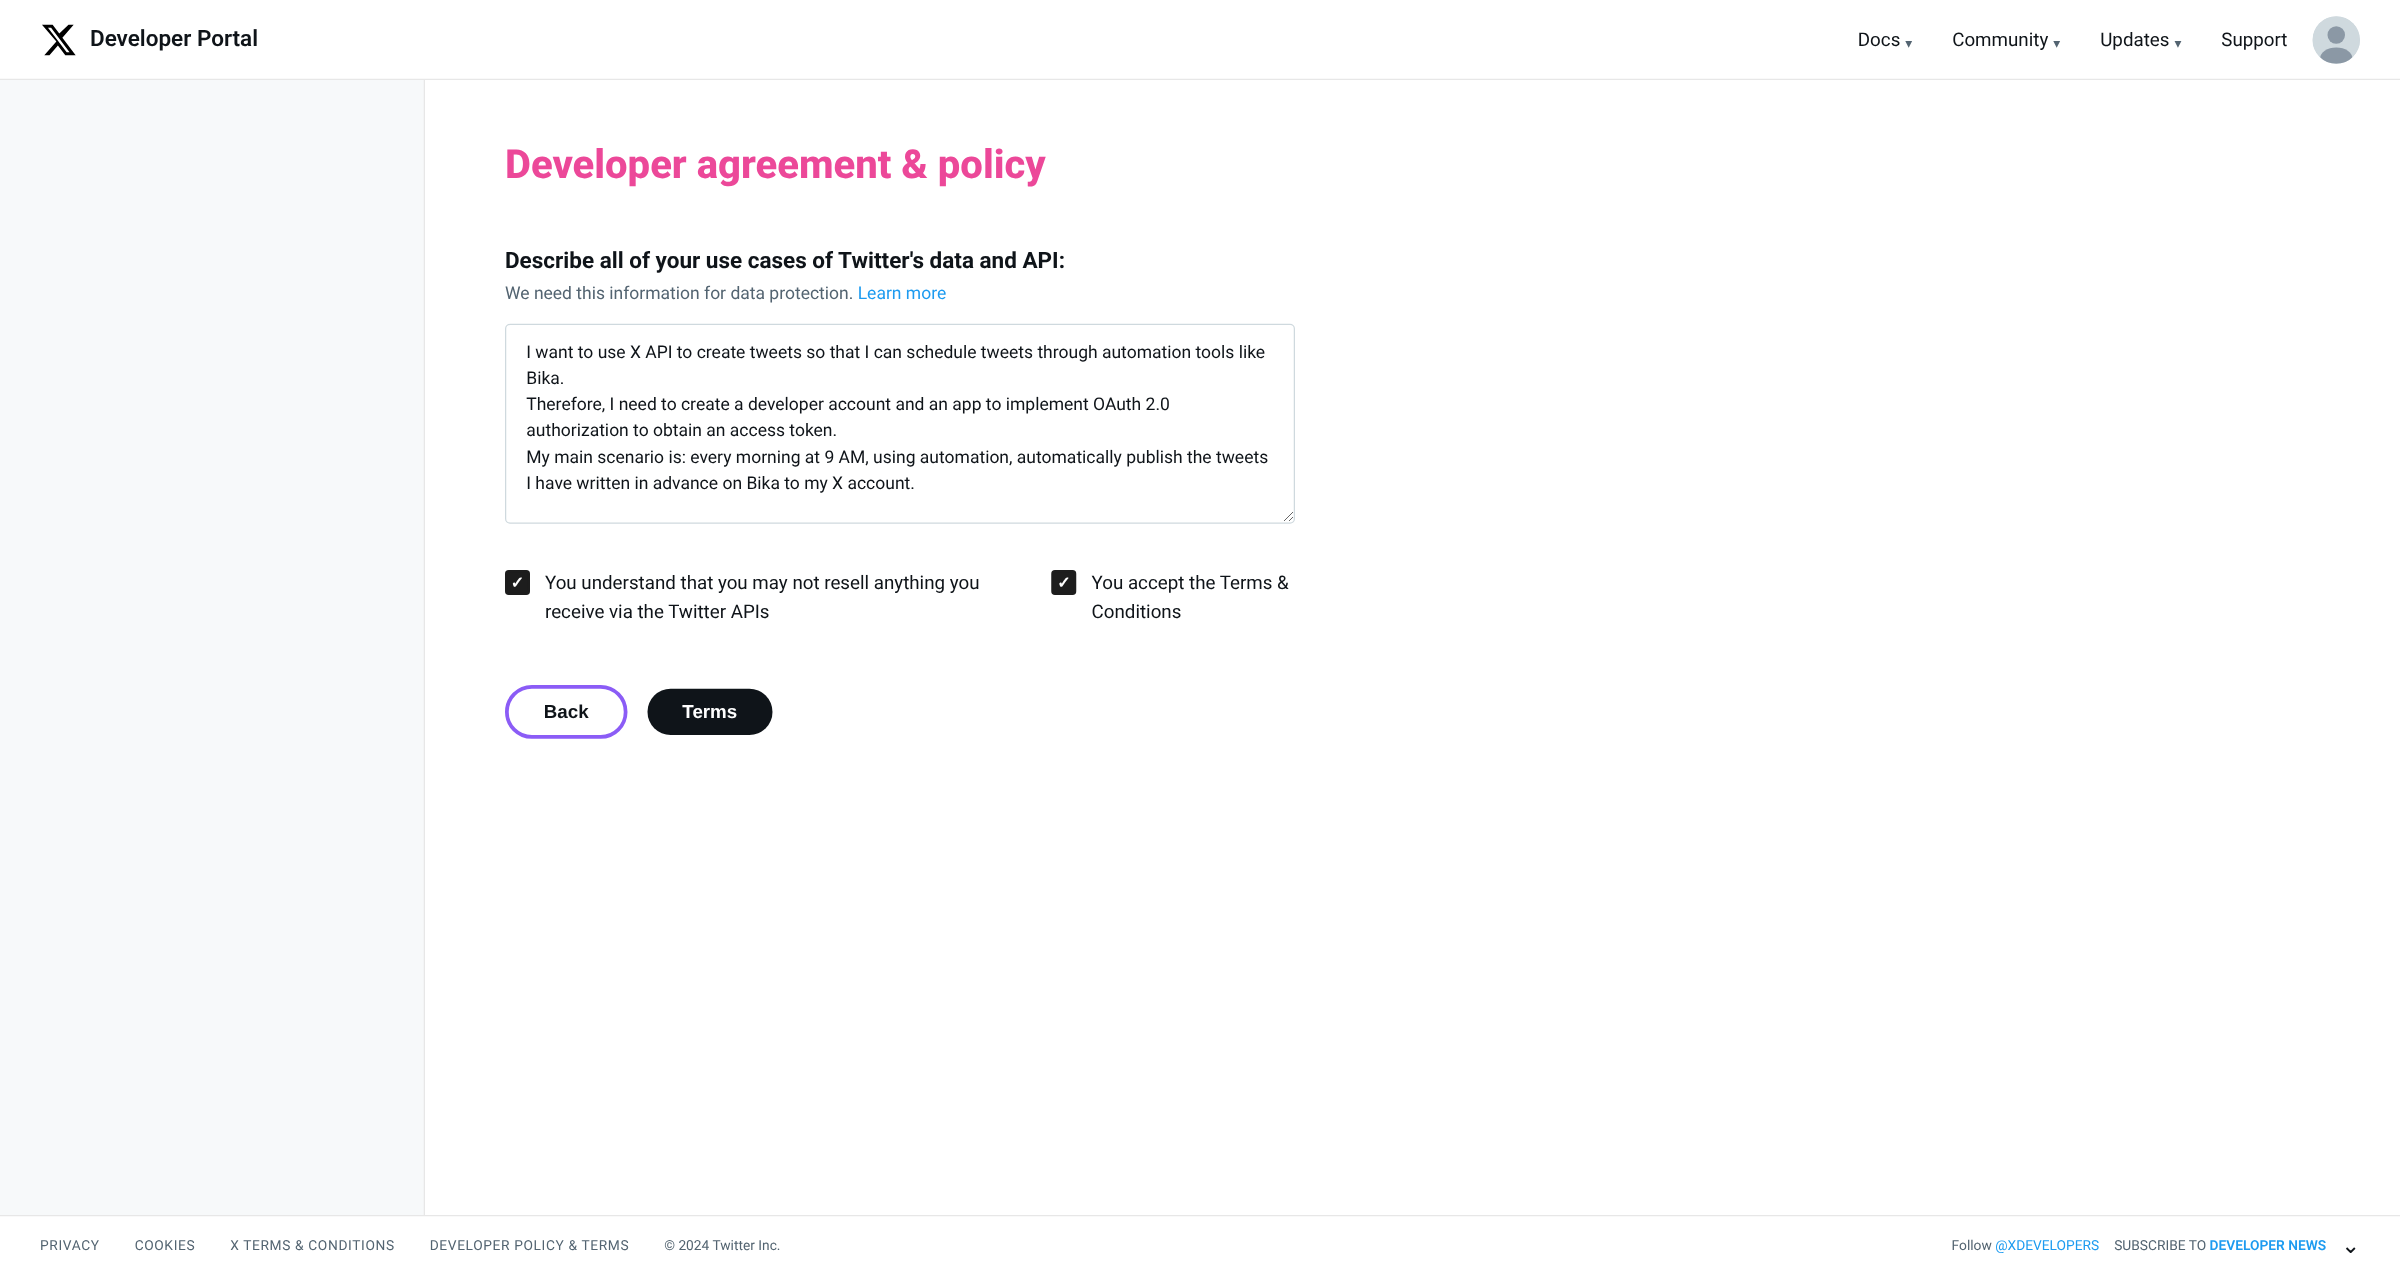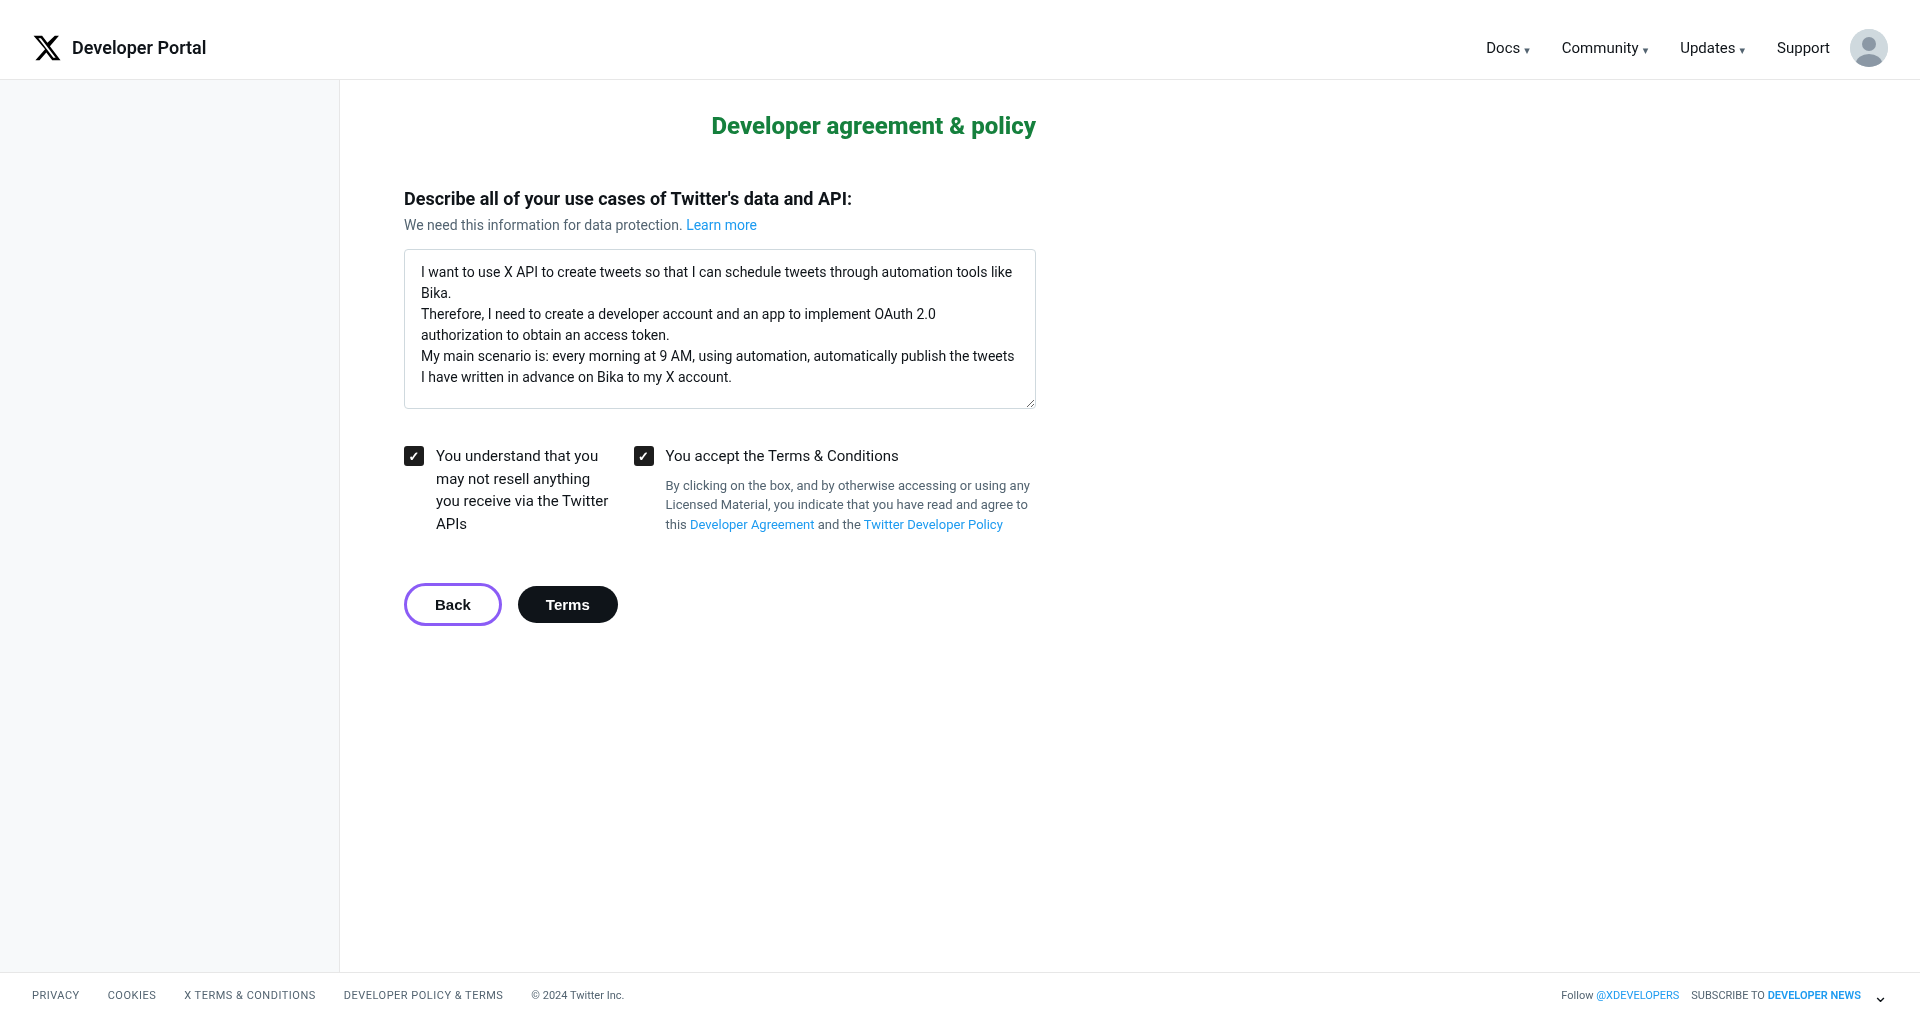--- a/index.html
+++ b/index.html
@@ -2,21 +2,21 @@
 <html><head>
   <meta charset="utf-8">
   <style>
     * { box-sizing: border-box; margin: 0; padding: 0; }
     body { font-family: -apple-system, BlinkMacSystemFont, 'Segoe UI', Roboto, sans-serif; background: #fff; color: #0f1419; font-size: 15px; }
 
     
     .nav {
       display: flex; align-items: center; justify-content: space-between;
       padding: 0 32px; height: 64px; border-bottom: 1px solid #e7e7e7;
-      background: #fff; position: sticky; top: 16px; z-index: 100;
+      background: #fff; position: sticky; top: 0; z-index: 100;
     }
     .nav-left { display: flex; align-items: center; gap: 10px; }
     .nav-logo { width: 30px; height: 30px; }
     .nav-title { font-size: 18px; font-weight: 600; color: #0f1419; }
     .nav-right { display: flex; align-items: center; gap: 8px; }
     .nav-item {
       display: flex; align-items: flex-end; gap: 4px;
       padding: 8px 12px; font-size: 15px; color: #0f1419;
       cursor: pointer; border-radius: 4px; text-decoration: none;
     }
@@ -27,21 +27,21 @@
       cursor: pointer; overflow: hidden;
     }
     .nav-avatar svg { width: 38px; height: 38px; }
 
     
     .layout { display: flex; min-height: calc(100vh - 64px - 48px); }
     .sidebar { width: 340px; background: #f7f9fa; flex-shrink: 0; border-right: 1px solid #e7e7e7; }
     .main-content { flex: 1; padding: 48px 64px 80px 64px; max-width: 760px; }
 
     
-    .page-title { font-size: 24px; font-weight: 800; color: #15803d; margin-bottom: 48px; text-align: right; }
+    .page-title { font-size: 32px; font-weight: 800; color: #ec4899; margin-bottom: 48px; }
 
     
     .section-title { font-size: 18px; font-weight: 700; color: #0f1419; margin-bottom: 8px; }
     .section-subtitle { font-size: 14px; color: #536471; margin-bottom: 16px; }
     .section-subtitle a { color: #1d9bf0; text-decoration: none; }
 
     
     .use-case-textarea {
       width: 100%; height: 160px; border: 1px solid #cfd9de;
       border-radius: 4px; padding: 12px 16px; font-size: 14px;
@@ -156,26 +156,20 @@
         <div class="checkbox-box checked"></div>
         <span class="checkbox-label">You understand that you may not resell anything you receive via the Twitter APIs</span>
       </div>
 
 
       <div>
         <div class="checkbox-item">
           <div class="checkbox-box checked"></div>
           <span class="checkbox-label">You accept the Terms &amp; Conditions</span>
         </div>
-        <div class="terms-note">
-          <span>By clicking on the box, and by otherwise accessing or using any Licensed Material, you indicate that you have read and agree to this</span>
-          <a href="#">Developer Agreement</a>
-          <span>and the</span>
-          <a href="#">Twitter Developer Policy</a>
-        </div>
       </div>
 
     </div>
 
     <div class="buttons-row">
       <button class="btn-back">Back</button>
       <button class="btn-submit">Terms</button>
     </div>
 
   </div>

